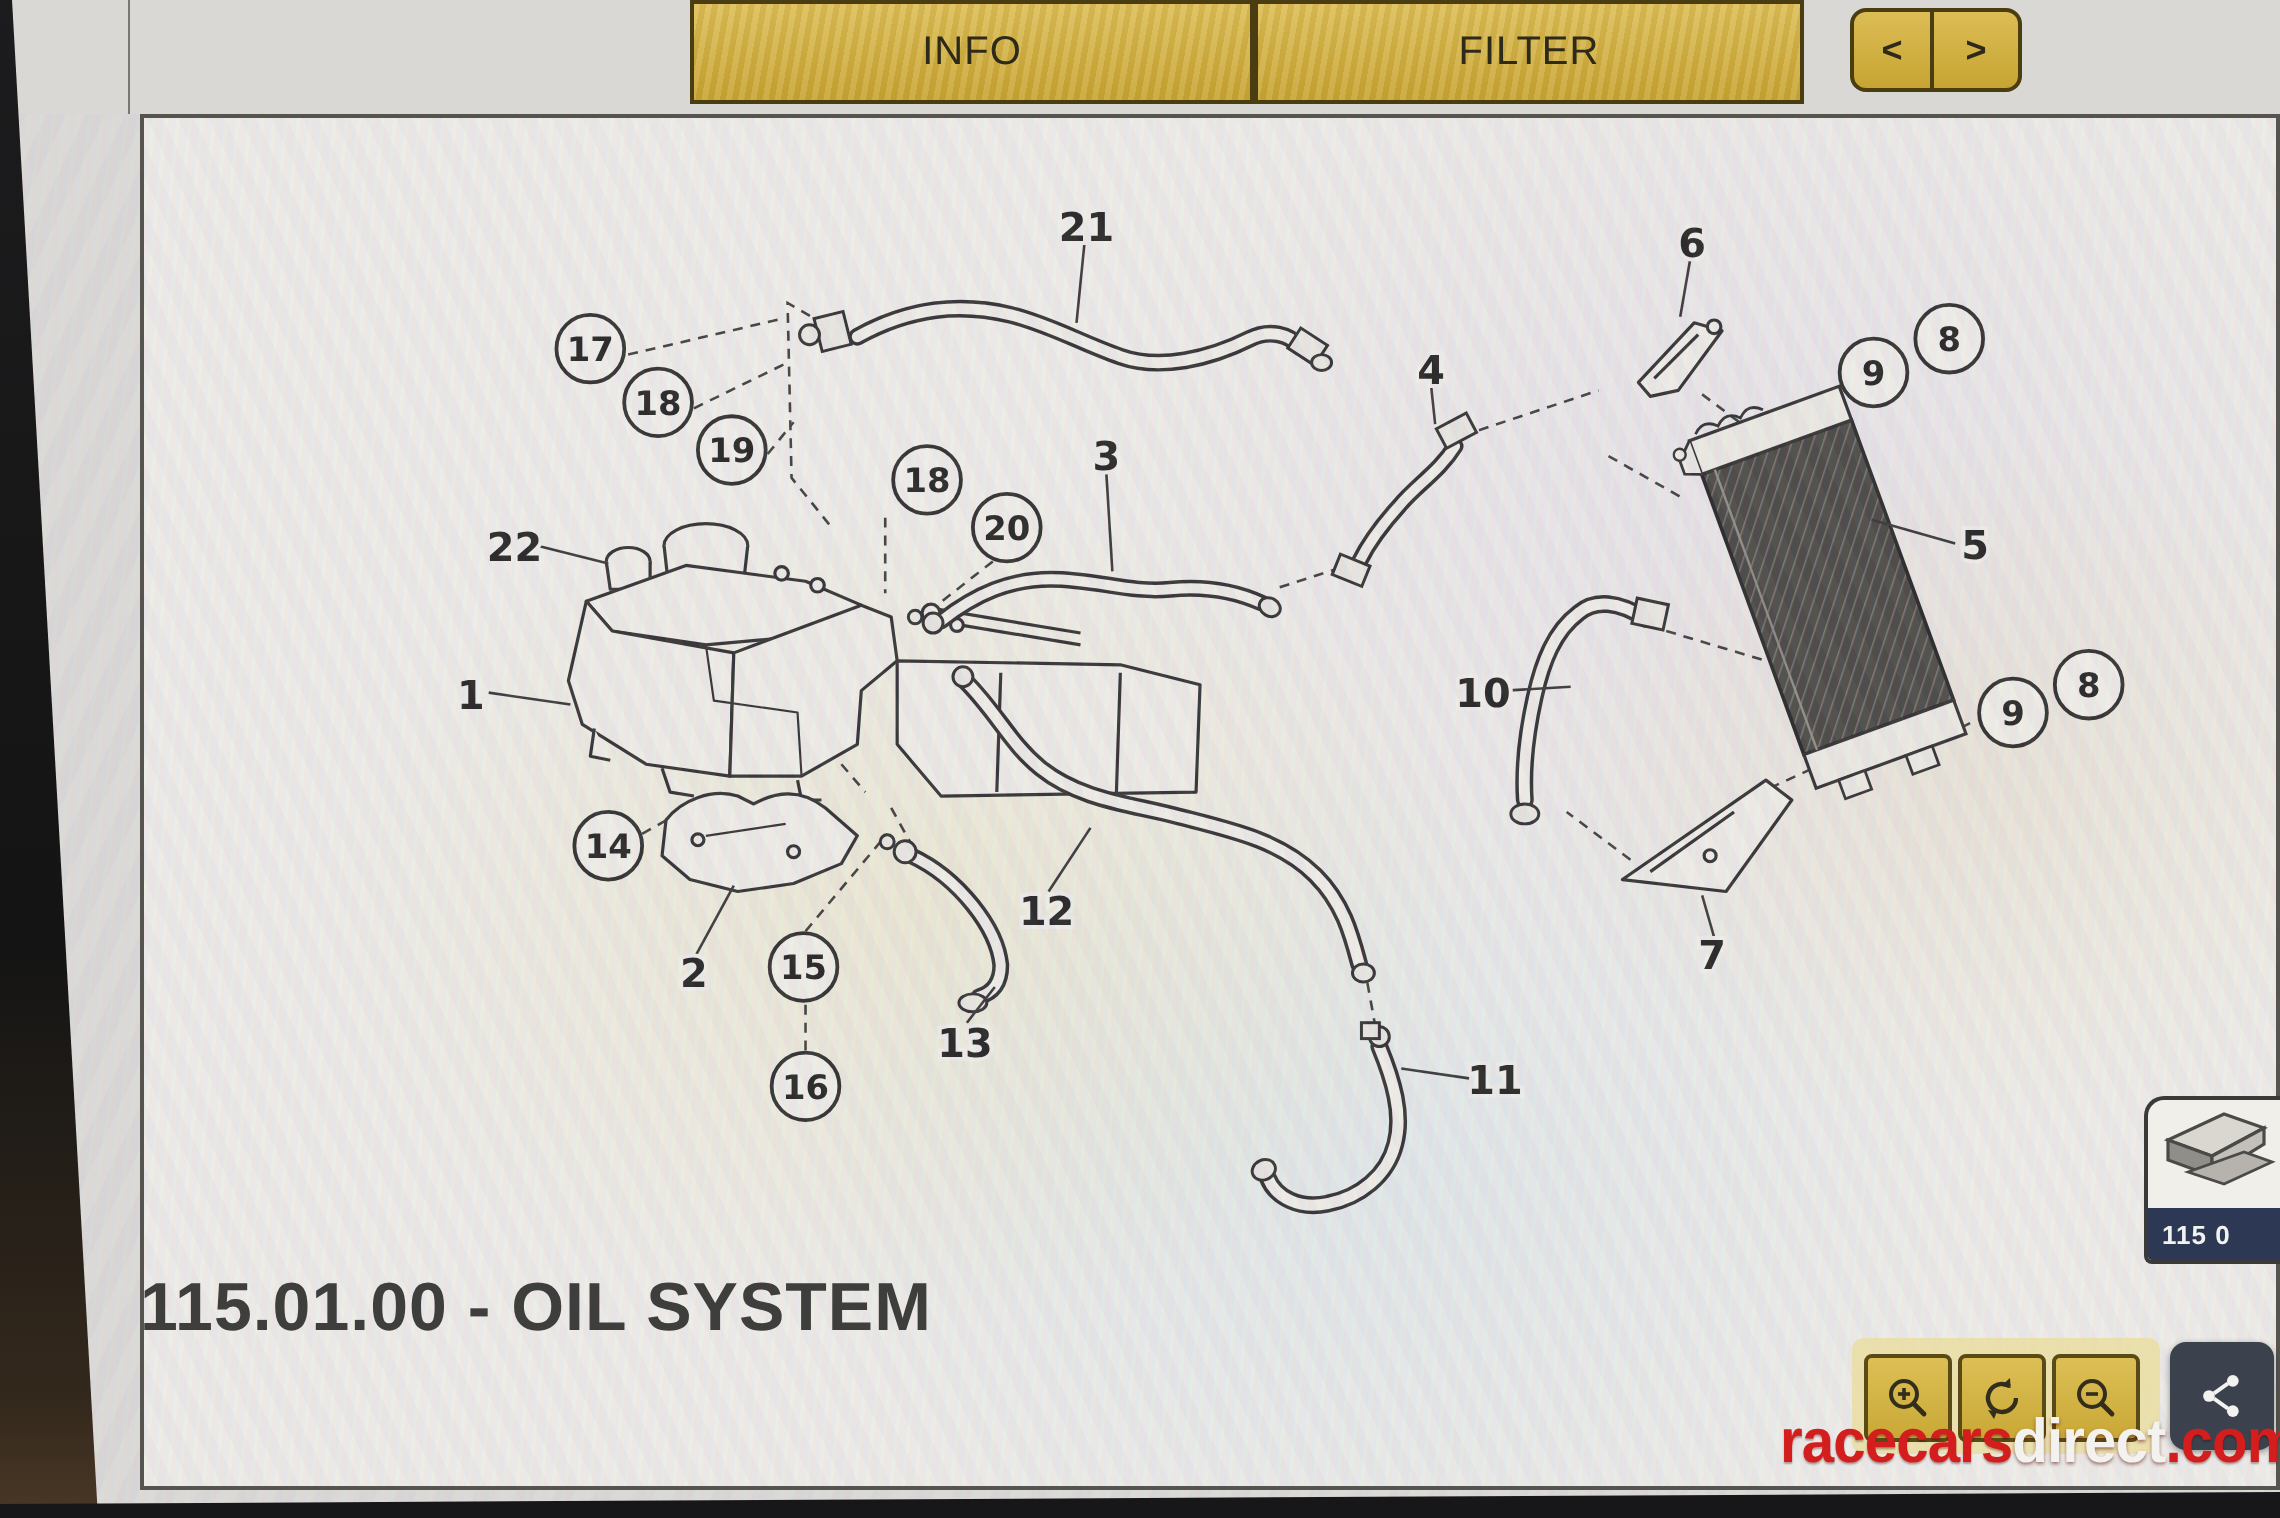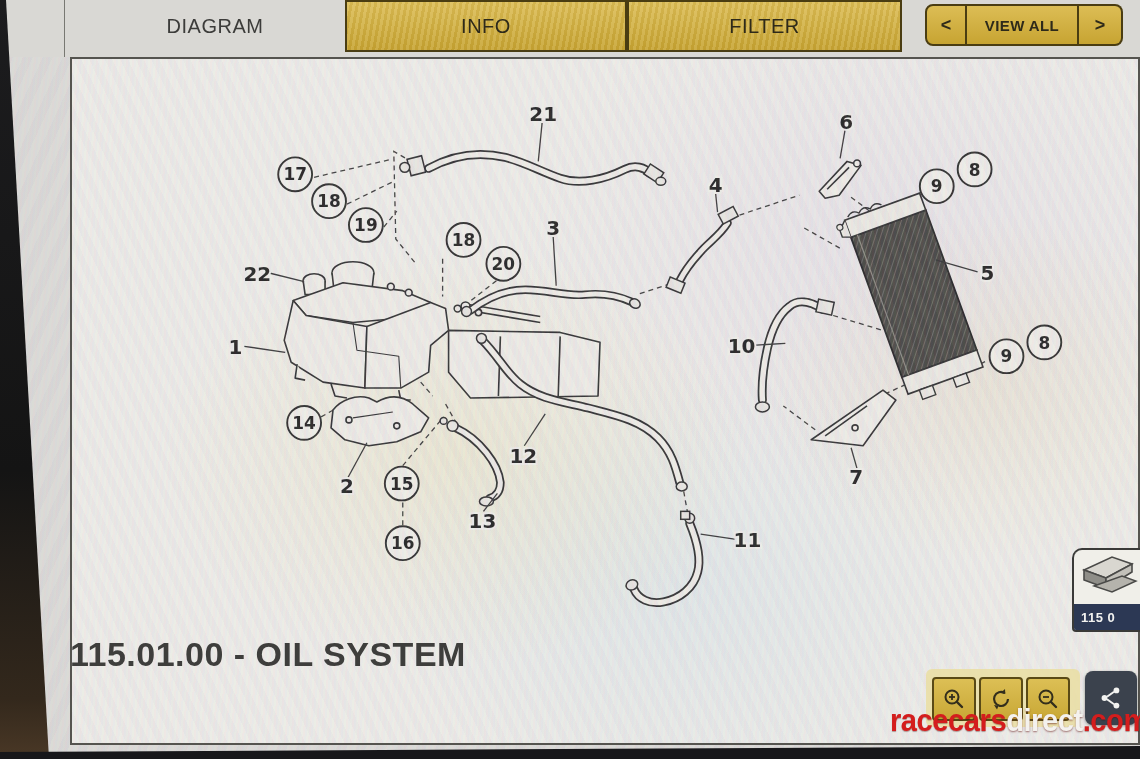--- a/index.html
+++ b/index.html
@@ -75,26 +75,24 @@
        clip-path:polygon(0 0,6px 0,49px 100%,0 100%);
        background:linear-gradient(180deg,#1c1c1e 0%,#141414 62%,#33281c 92%,#4a3826 100%)}
   .bezel-bottom{position:absolute;left:0;top:745px;width:1140px;height:14px;z-index:9;pointer-events:none;
        clip-path:polygon(0 7px,100% 1px,100% 14px,0 14px);background:#17171a}
 </style>
 </head>
 <body>
 
 <div class="tabbar">
   <div class="win-edge"></div>
-  <div class="tab active tab-diagram">DIAGRAM</div>
   <div class="tab yellow tab-filter">FILTER</div>
   <div class="tab yellow tab-info">INFO</div>
   <div class="pager">
     <div class="pbtn prev">&lt;</div>
-    <div class="pbtn viewall">VIEW ALL</div>
     <div class="pbtn next">&gt;</div>
   </div>
 </div>
 
 <div class="panel">
   <svg class="diagram-svg" viewBox="70 57 1070 688" preserveAspectRatio="none">
     <defs>
       <pattern id="hatch" width="5" height="5" patternUnits="userSpaceOnUse" patternTransform="rotate(38)">
         <rect width="5" height="5" fill="#44433e"></rect>
         <line x1="0" y1="0" x2="0" y2="5" stroke="#74716a" stroke-width="1.5"></line>

